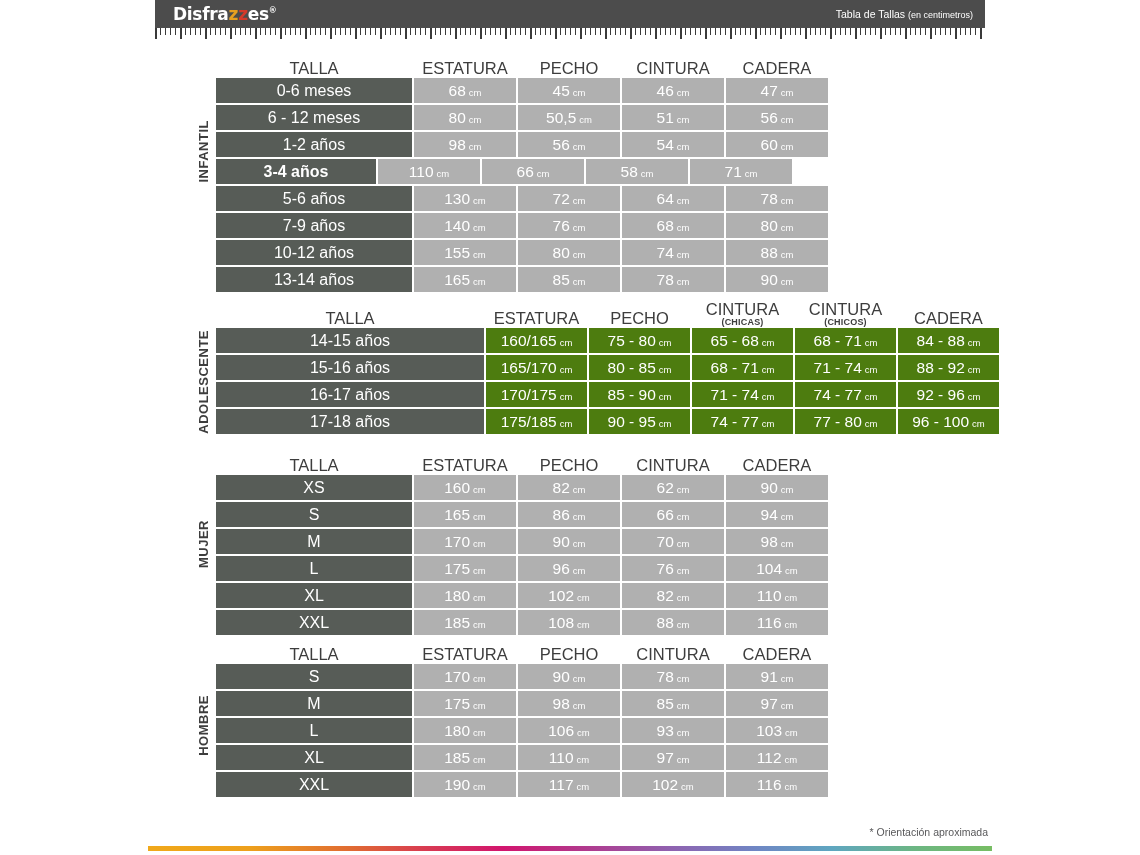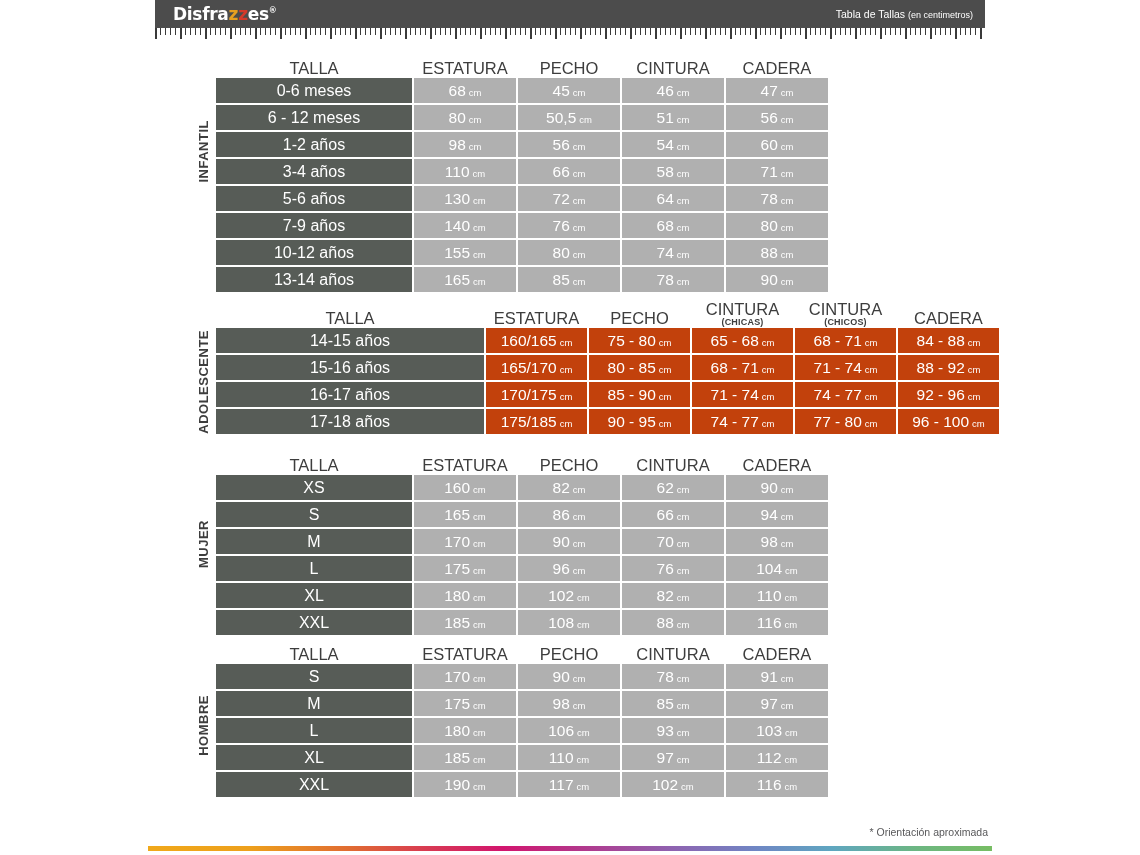--- a/index.html
+++ b/index.html
@@ -154,21 +154,21 @@
     margin-left: 2px;
   }
   .cell-val .unit {
     font-size: 9.5px;
     margin-left: 3px;
     color: #ffffff;
   }
   .cell-val .num { line-height: 25px; }
 
   
-  .adol .cell-val { background: #c2410c; }
+  .adol .cell-val { background: #4d7c0f; }
   .adol .cell-size { background: #575c57; }
 
   
   .footnote {
     position: absolute;
     right: 152px;
     top: 826px;
     font-size: 10.5px;
     color: #58585a;
     font-family: "Liberation Sans", sans-serif;
@@ -269,21 +269,21 @@
           <div class="cell-val" style="width: 102px;">
             <span class="num">54</span>
             <span class="unit">cm</span>
           </div>
           <div class="cell-val" style="width: 102px;">
             <span class="num">60</span>
             <span class="unit">cm</span>
           </div>
         </div>
         <div class="trow">
-          <div class="cell-size" style="width: 196px;">3-4 años</div>
+          <div class="cell-size" style="width: 160px; font-weight: bold;">3-4 años</div>
           <div class="cell-val" style="width: 102px;">
             <span class="num">110</span>
             <span class="unit">cm</span>
           </div>
           <div class="cell-val" style="width: 102px;">
             <span class="num">66</span>
             <span class="unit">cm</span>
           </div>
           <div class="cell-val" style="width: 102px;">
             <span class="num">58</span>

